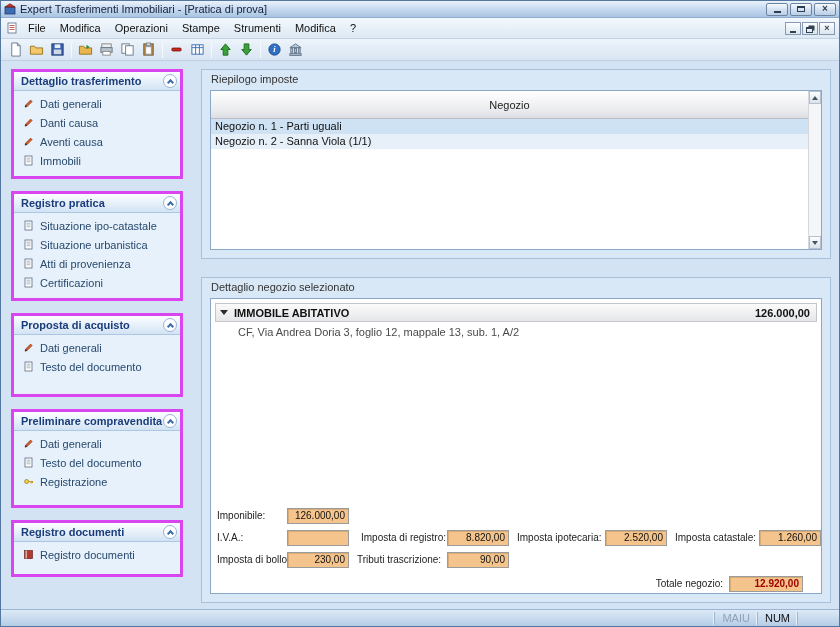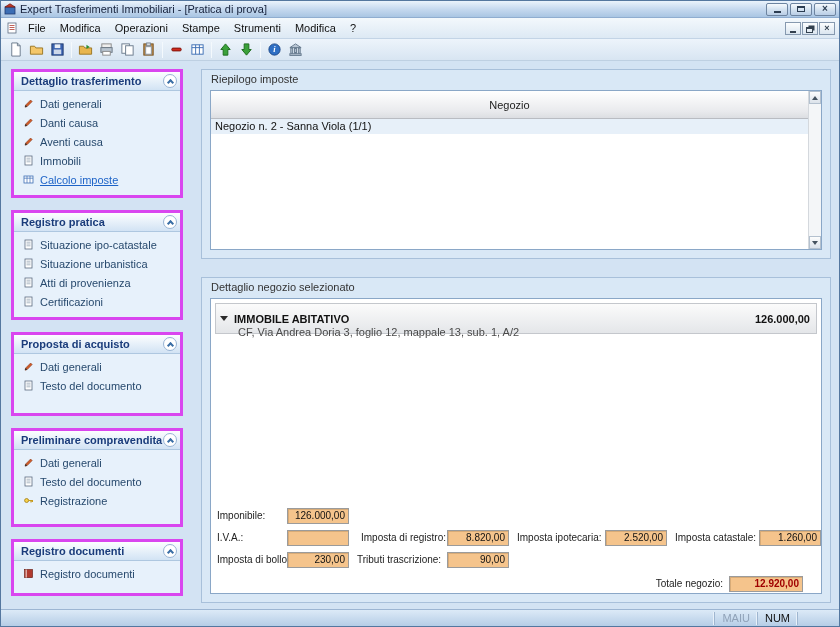--- a/index.html
+++ b/index.html
@@ -106,21 +106,21 @@
   .row-alt { background:#e7f0f9; }
   .vscroll { position:absolute; top:0; right:0; bottom:0; width:13px; background:#f4f6f8; border-left:1px solid #d4d8dd; }
   .scroll-btn { position:absolute; left:0; right:0; height:13px; border:1px solid #b4c1cf; background:linear-gradient(#fdfdfd, #dbe2ea); display:flex; align-items:center; justify-content:center; }
   .scroll-btn.up { top:0; } .scroll-btn.down { bottom:0; }
   .tri-up-s { width:0; height:0; border-left:3px solid transparent; border-right:3px solid transparent; border-bottom:4px solid #45525f; }
   .tri-dn-s { width:0; height:0; border-left:3px solid transparent; border-right:3px solid transparent; border-top:4px solid #45525f; }
 
   
   .detail-area { position:absolute; left:8px; top:20px; right:8px; bottom:8px; background:#fff; border:1px solid #8aa7c7; }
   .detail-header {
-    position:absolute; left:4px; right:4px; top:4px; height:31px;
+    position:absolute; left:4px; right:4px; top:4px; height:19px;
     background:linear-gradient(#fbfbfb, #e4e6e9);
     border:1px solid #c4c7cc;
     display:flex; align-items:center; padding:0 6px 0 4px;
   }
   .tri-down { width:0; height:0; border-left:4px solid transparent; border-right:4px solid transparent; border-top:5px solid #2b2b2b; margin-right:6px; }
   .detail-title { font-weight:bold; color:#111; flex:1; }
   .detail-amount { font-weight:bold; color:#111; }
   .detail-address { position:absolute; top:27px; left:27px; color:#4a4a4a; white-space:nowrap; }
 
   .fields { position:absolute; inset:0; font-size:10px; }
@@ -320,27 +320,20 @@
                 </svg></span>
             <span class="side-label">Aventi causa</span>
           </div>
           <div class="side-item">
             <span class="icn"><svg width="11" height="11" viewBox="0 0 11 11">
                   <rect x="2" y="1" width="7" height="9" fill="#fff" stroke="#5c6b80" stroke-width=".8"></rect>
                   <path d="M3.5 3.2h4M3.5 5h4M3.5 6.8h4" stroke="#8899aa" stroke-width=".7"></path>
                 </svg></span>
             <span class="side-label">Immobili</span>
           </div>
-          <div class="side-item active">
-            <span class="icn"><svg width="11" height="11" viewBox="0 0 11 11">
-                  <rect x="1" y="2" width="9" height="7" fill="#fff" stroke="#3c6eb4" stroke-width=".8"></rect>
-                  <path d="M1 4.2h9M4 2v7M7 2v7" stroke="#3c6eb4" stroke-width=".7"></path>
-                </svg></span>
-            <span class="side-label">Calcolo imposte</span>
-          </div>
         </div>
       </div>
 
       <div class="panel">
         <div class="panel-header">
           <span class="panel-title">Registro pratica</span>
           <span class="panel-collapse">
               <span class="chev-up"></span>
             </span>
         </div>
@@ -452,20 +445,21 @@
       </div>
 
     </div>
 
     <div class="main">
 
       <div class="group summary-group">
         <span class="group-title">Riepilogo imposte</span>
         <div class="summary-table">
           <div class="table-header">Negozio</div>
+          <div class="table-row row-selected">Negozio n. 1 - Parti uguali</div>
           <div class="table-row row-alt">Negozio n. 2 - Sanna Viola (1/1)</div>
           <div class="vscroll">
             <span class="scroll-btn up">
                 <span class="tri-up-s"></span>
               </span>
             <span class="scroll-btn down">
                 <span class="tri-dn-s"></span>
               </span>
           </div>
         </div>

